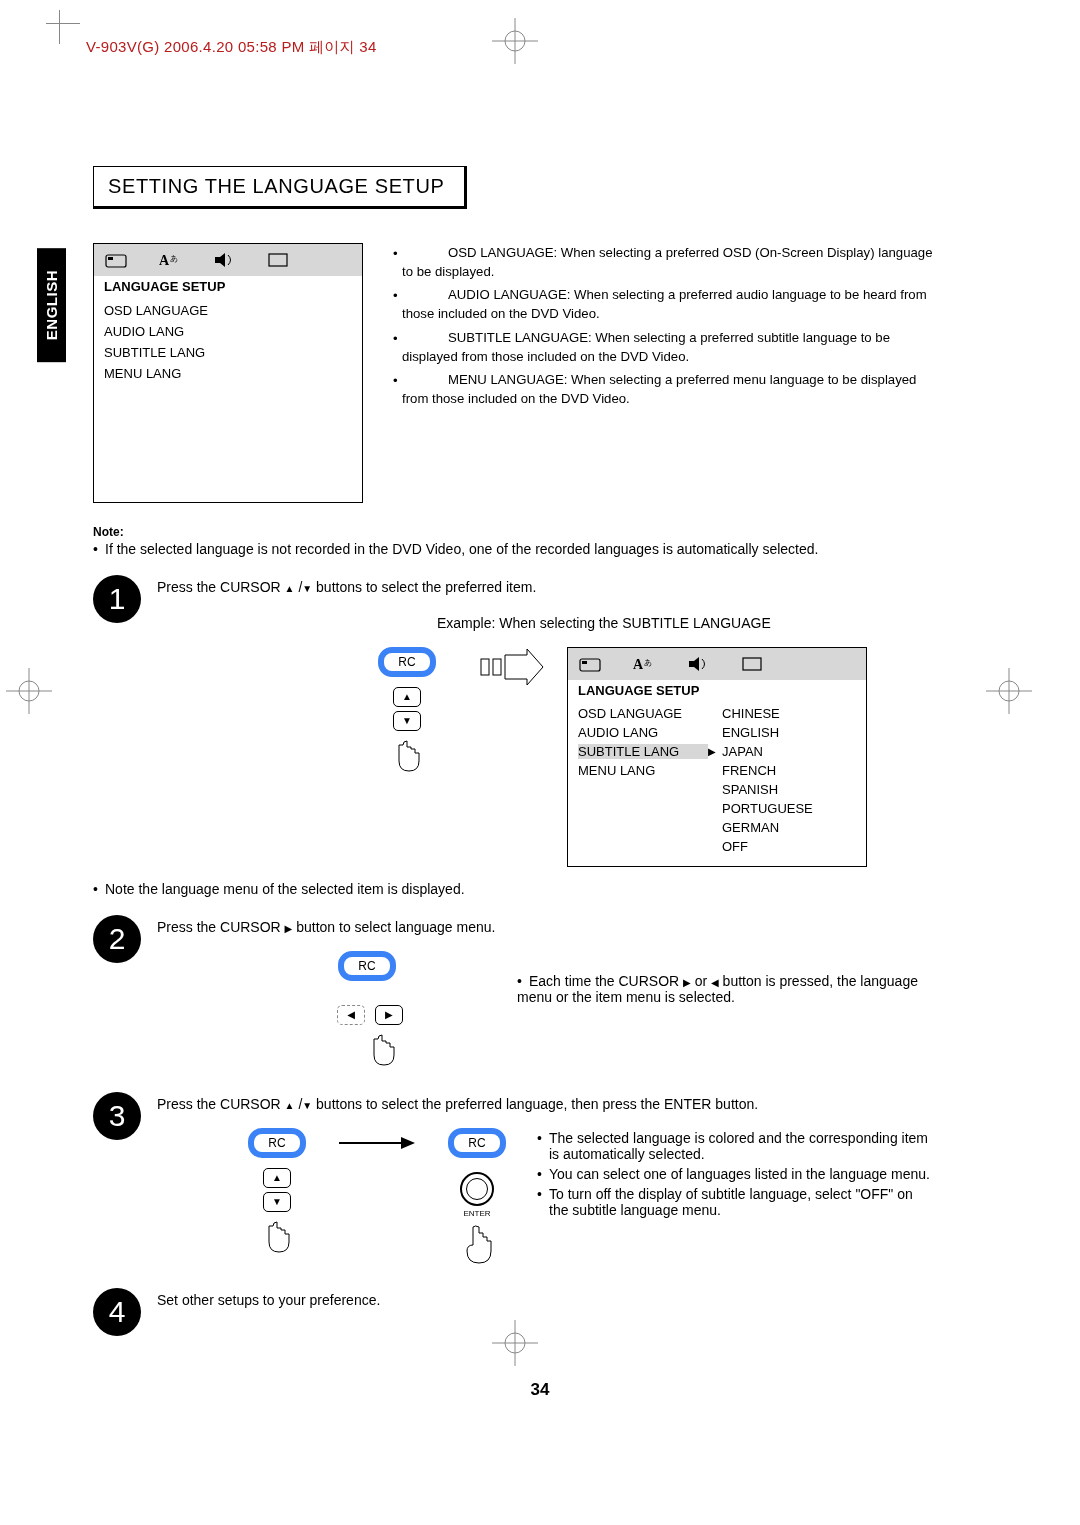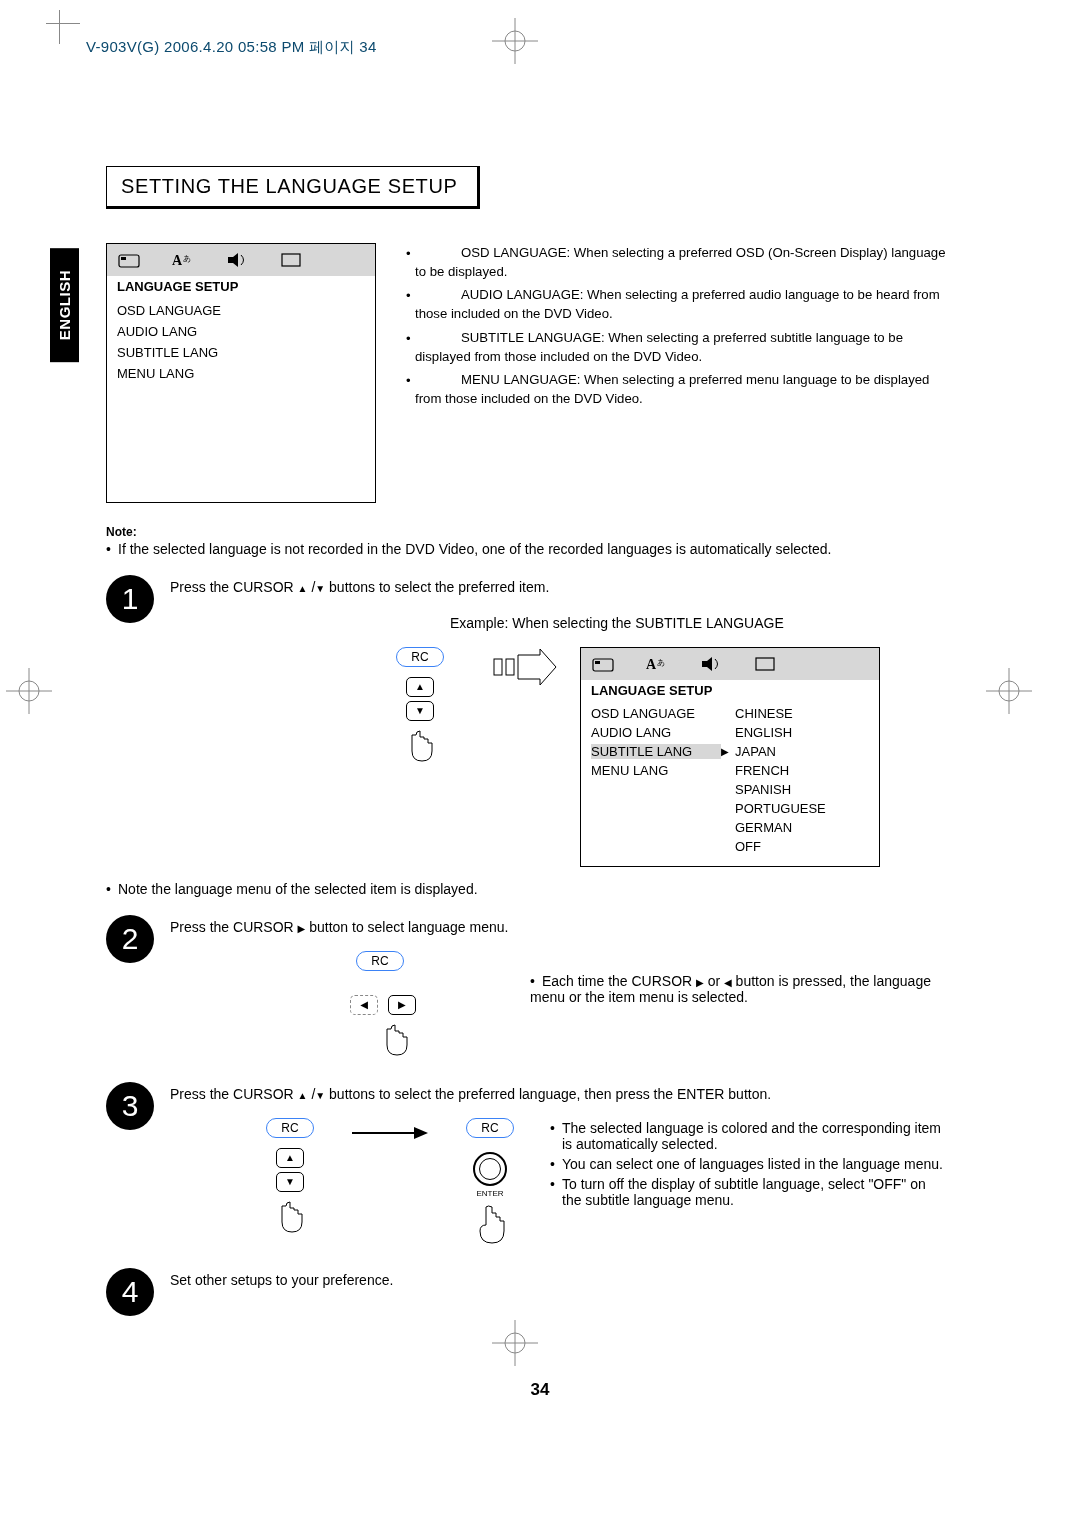--- a/index.html
+++ b/index.html
@@ -1,27 +1,27 @@
 <!DOCTYPE html>
 <html><head>
 <meta charset="utf-8">
 <style>
   * { box-sizing: border-box; margin: 0; padding: 0; }
   body { font-family: Arial, Helvetica, sans-serif; background: #fff; width: 1080px; height: 1525px; position: relative; color: #000; }
   .page { position: absolute; left: 46px; top: 10px; width: 988px; height: 1450px; }
   .crop-tl { position:absolute; left:0; top:0; width:34px; height:14px; border-bottom:1px solid #888;}
   .crop-tl2 { position:absolute; left:0; top:0; width:14px; height:34px; border-right:1px solid #888;}
-  .header-line { position:absolute; left:40px; top:28px; font-size:15px; color:#0c4a6e; letter-spacing:0.3px;}
+  .header-line { position:absolute; left:40px; top:28px; font-size:15px; color:#b91c1c; letter-spacing:0.3px;}
   .reg-top { position:absolute; left:446px; top:8px; }
   .reg-bottom { position:absolute; left:446px; top:1310px; }
   .reg-left { position:absolute; left:-40px; top:658px; transform:rotate(-90deg); transform-origin:center;}
   .reg-right { position:absolute; left:940px; top:658px; transform:rotate(90deg); transform-origin:center;}
   .regmark svg { display:block; }
 
-  .content { position:absolute; left:60px; top:156px; width:840px; }
+  .content { position:absolute; left:47px; top:156px; width:840px; }
 
   .section-title-box { display:inline-block; border:1px solid #000; border-right-width:3px; border-bottom-width:3px; padding:8px 20px 8px 14px; font-size:20px; letter-spacing:0.6px; }
 
   .english-tab { position:absolute; left:-56px; top:82px; background:#000; color:#fff; font-size:15px; font-weight:bold; padding:22px 6px; writing-mode:vertical-rl; transform:rotate(180deg); letter-spacing:0.5px;}
 
   .topgrid { display:flex; margin-top:34px; gap:30px; }
   .menu-box { border:1px solid #000; width:270px; min-height:260px; }
   .menu-tabs { background:#d7d7d7; height:32px; display:flex; align-items:center; padding:0 10px; gap:28px;}
   .menu-tabs .ic { width:26px; height:18px; display:inline-flex; align-items:center; justify-content:center;}
   .menu-head { font-size:13px; font-weight:bold; padding:3px 10px 2px; }
@@ -41,21 +41,21 @@
 
   .step { display:flex; margin-top:18px; align-items:flex-start; }
   .step-circle { width:48px; height:48px; border-radius:50%; background:#000; color:#fff; font-size:30px; display:flex; align-items:center; justify-content:center; flex-shrink:0; margin-right:16px; font-weight:400;}
   .step-body { flex:1; font-size:14px; }
   .step-text { padding-top:4px; }
 
   .example { margin-top:20px; padding-left:280px; font-size:14px;}
 
   .illus-row { display:flex; align-items:flex-start; margin-top:16px; }
   .rc-block { text-align:center; }
-  .rc-label { display:inline-block; border:1px solid #3b82f6; border-radius:14px; padding:2px 14px; font-size:12px; margin-bottom:8px;}
+  .rc-label { display:inline-block; border:6px solid #3b82f6; border-radius:14px; padding:2px 14px; font-size:12px; margin-bottom:8px;}
   .key { display:inline-block; border:1px solid #000; border-radius:5px; width:28px; height:20px; font-size:10px; line-height:18px; text-align:center; margin:2px auto;}
   .key-round { width:34px; height:34px; border-radius:50%; border:2px solid #000; display:inline-flex; align-items:center; justify-content:center; font-size:8px; position:relative;}
   .key-round::after{content:""; position:absolute; inset:4px; border:1px solid #000; border-radius:50%;}
   .hand { display:inline-block; margin-top:4px; }
 
   .menu-box2 { border:1px solid #000; width:300px; }
   .subgrid { padding:4px 10px 10px; font-size:13px; }
   .subrow { display:flex; padding:2px 0; align-items:center;}
   .subrow .c1 { width:130px;}
   .subrow .c2 { width:14px; font-size:10px;}

